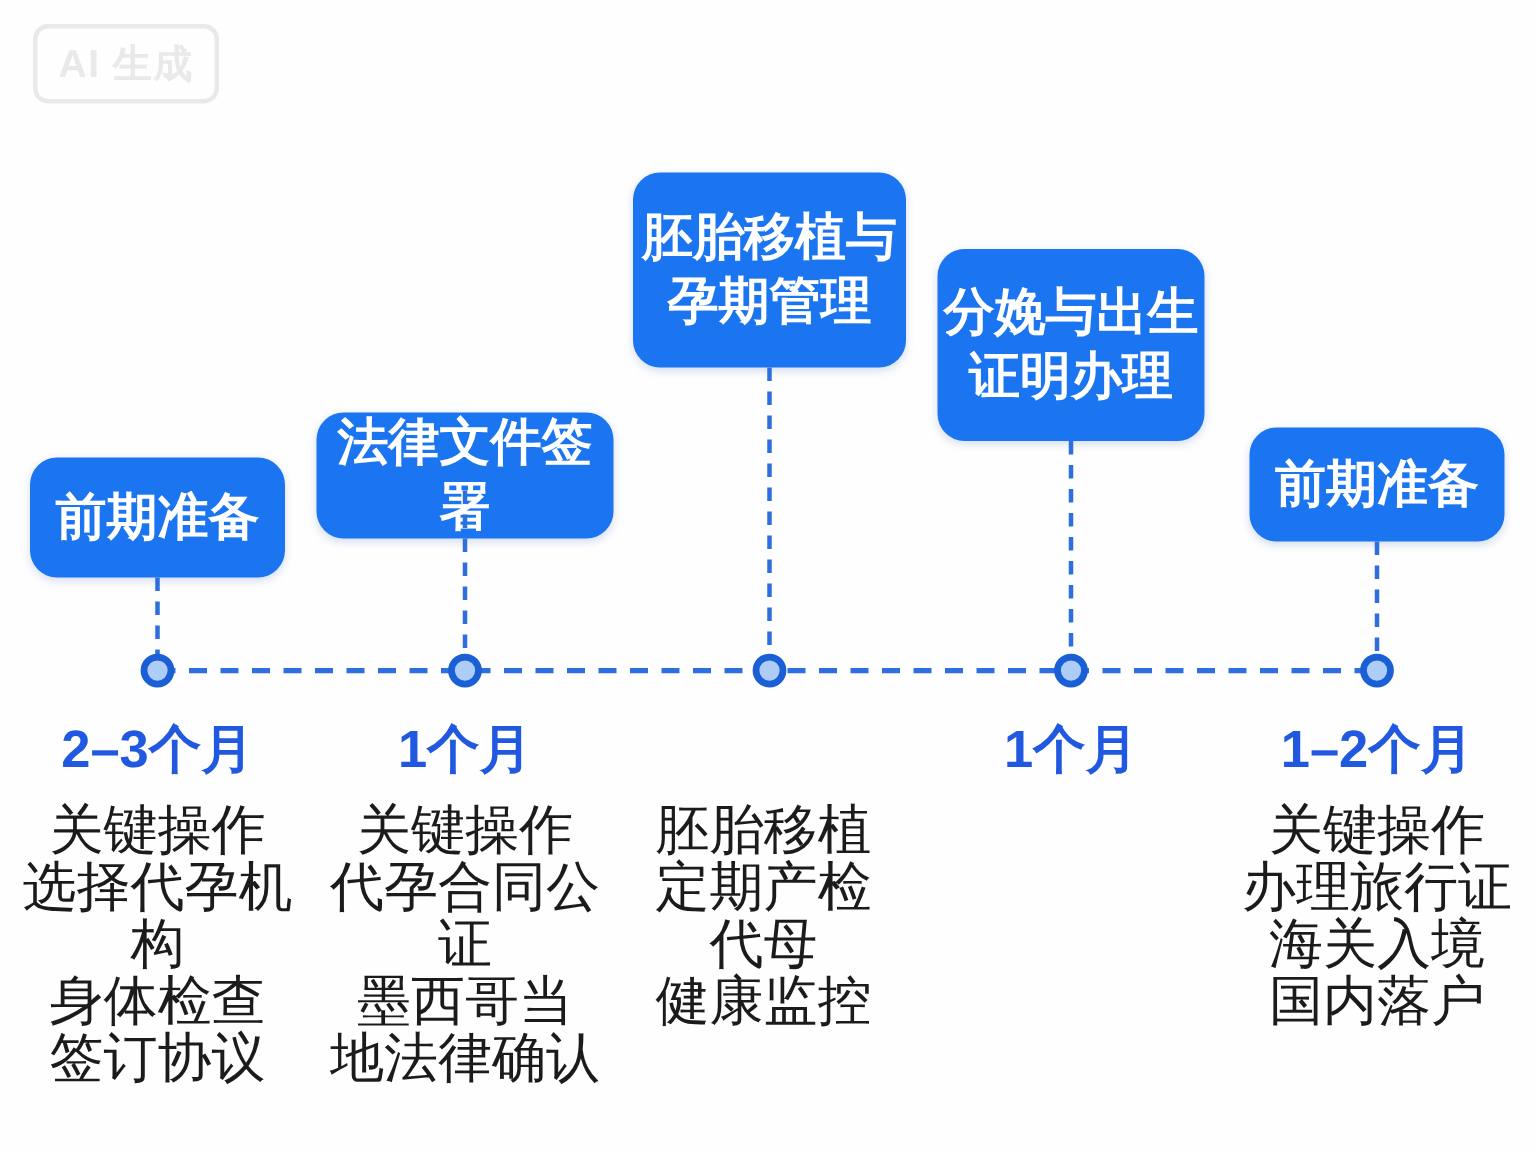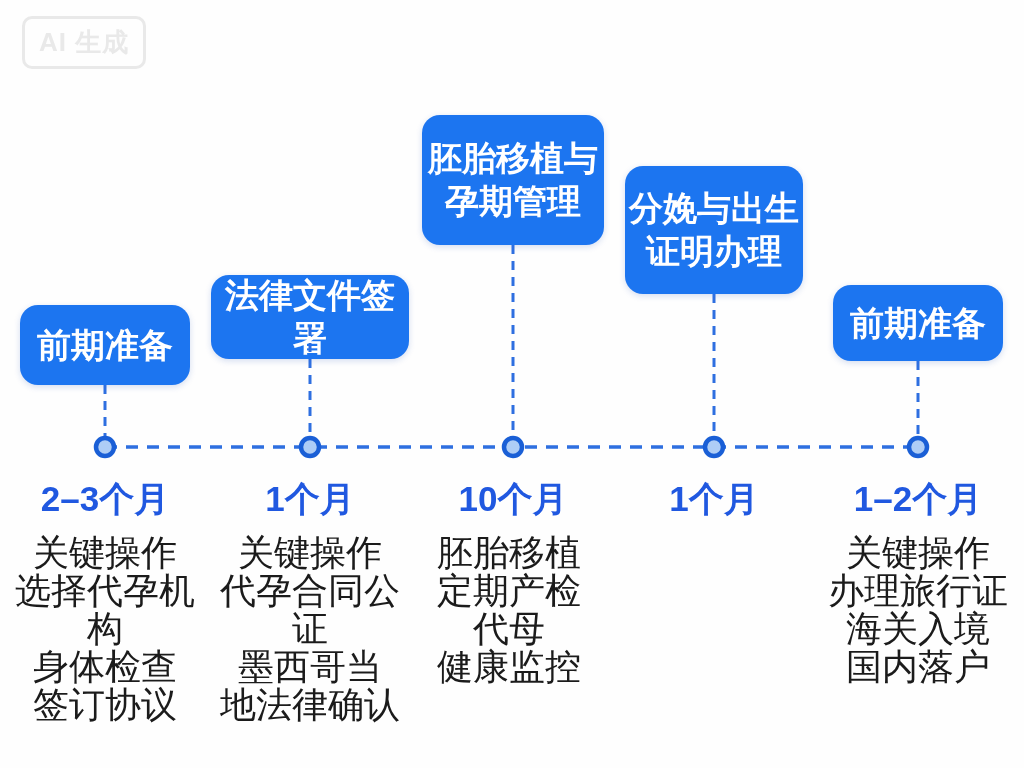--- a/index.html
+++ b/index.html
@@ -77,21 +77,20 @@
     <line class="axis" x1="105" y1="447" x2="918" y2="447"></line>
     <circle class="node" cx="105" cy="447" r="9"></circle>
     <circle class="node" cx="310" cy="447" r="9"></circle>
     <circle class="node" cx="513" cy="447" r="9"></circle>
     <circle class="node" cx="714" cy="447" r="9"></circle>
     <circle class="node" cx="918" cy="447" r="9"></circle>
   </svg>
 
   <div class="duration d1">2–3个月</div>
   <div class="duration d2">1个月</div>
-  <div class="duration d3">10个月</div>
   <div class="duration d4">1个月</div>
   <div class="duration d5">1–2个月</div>
 
   <div class="details t1">关键操作
 选择代孕机构
 身体检查
 签订协议</div>
   <div class="details t2">关键操作
 代孕合同公证
 墨西哥当

